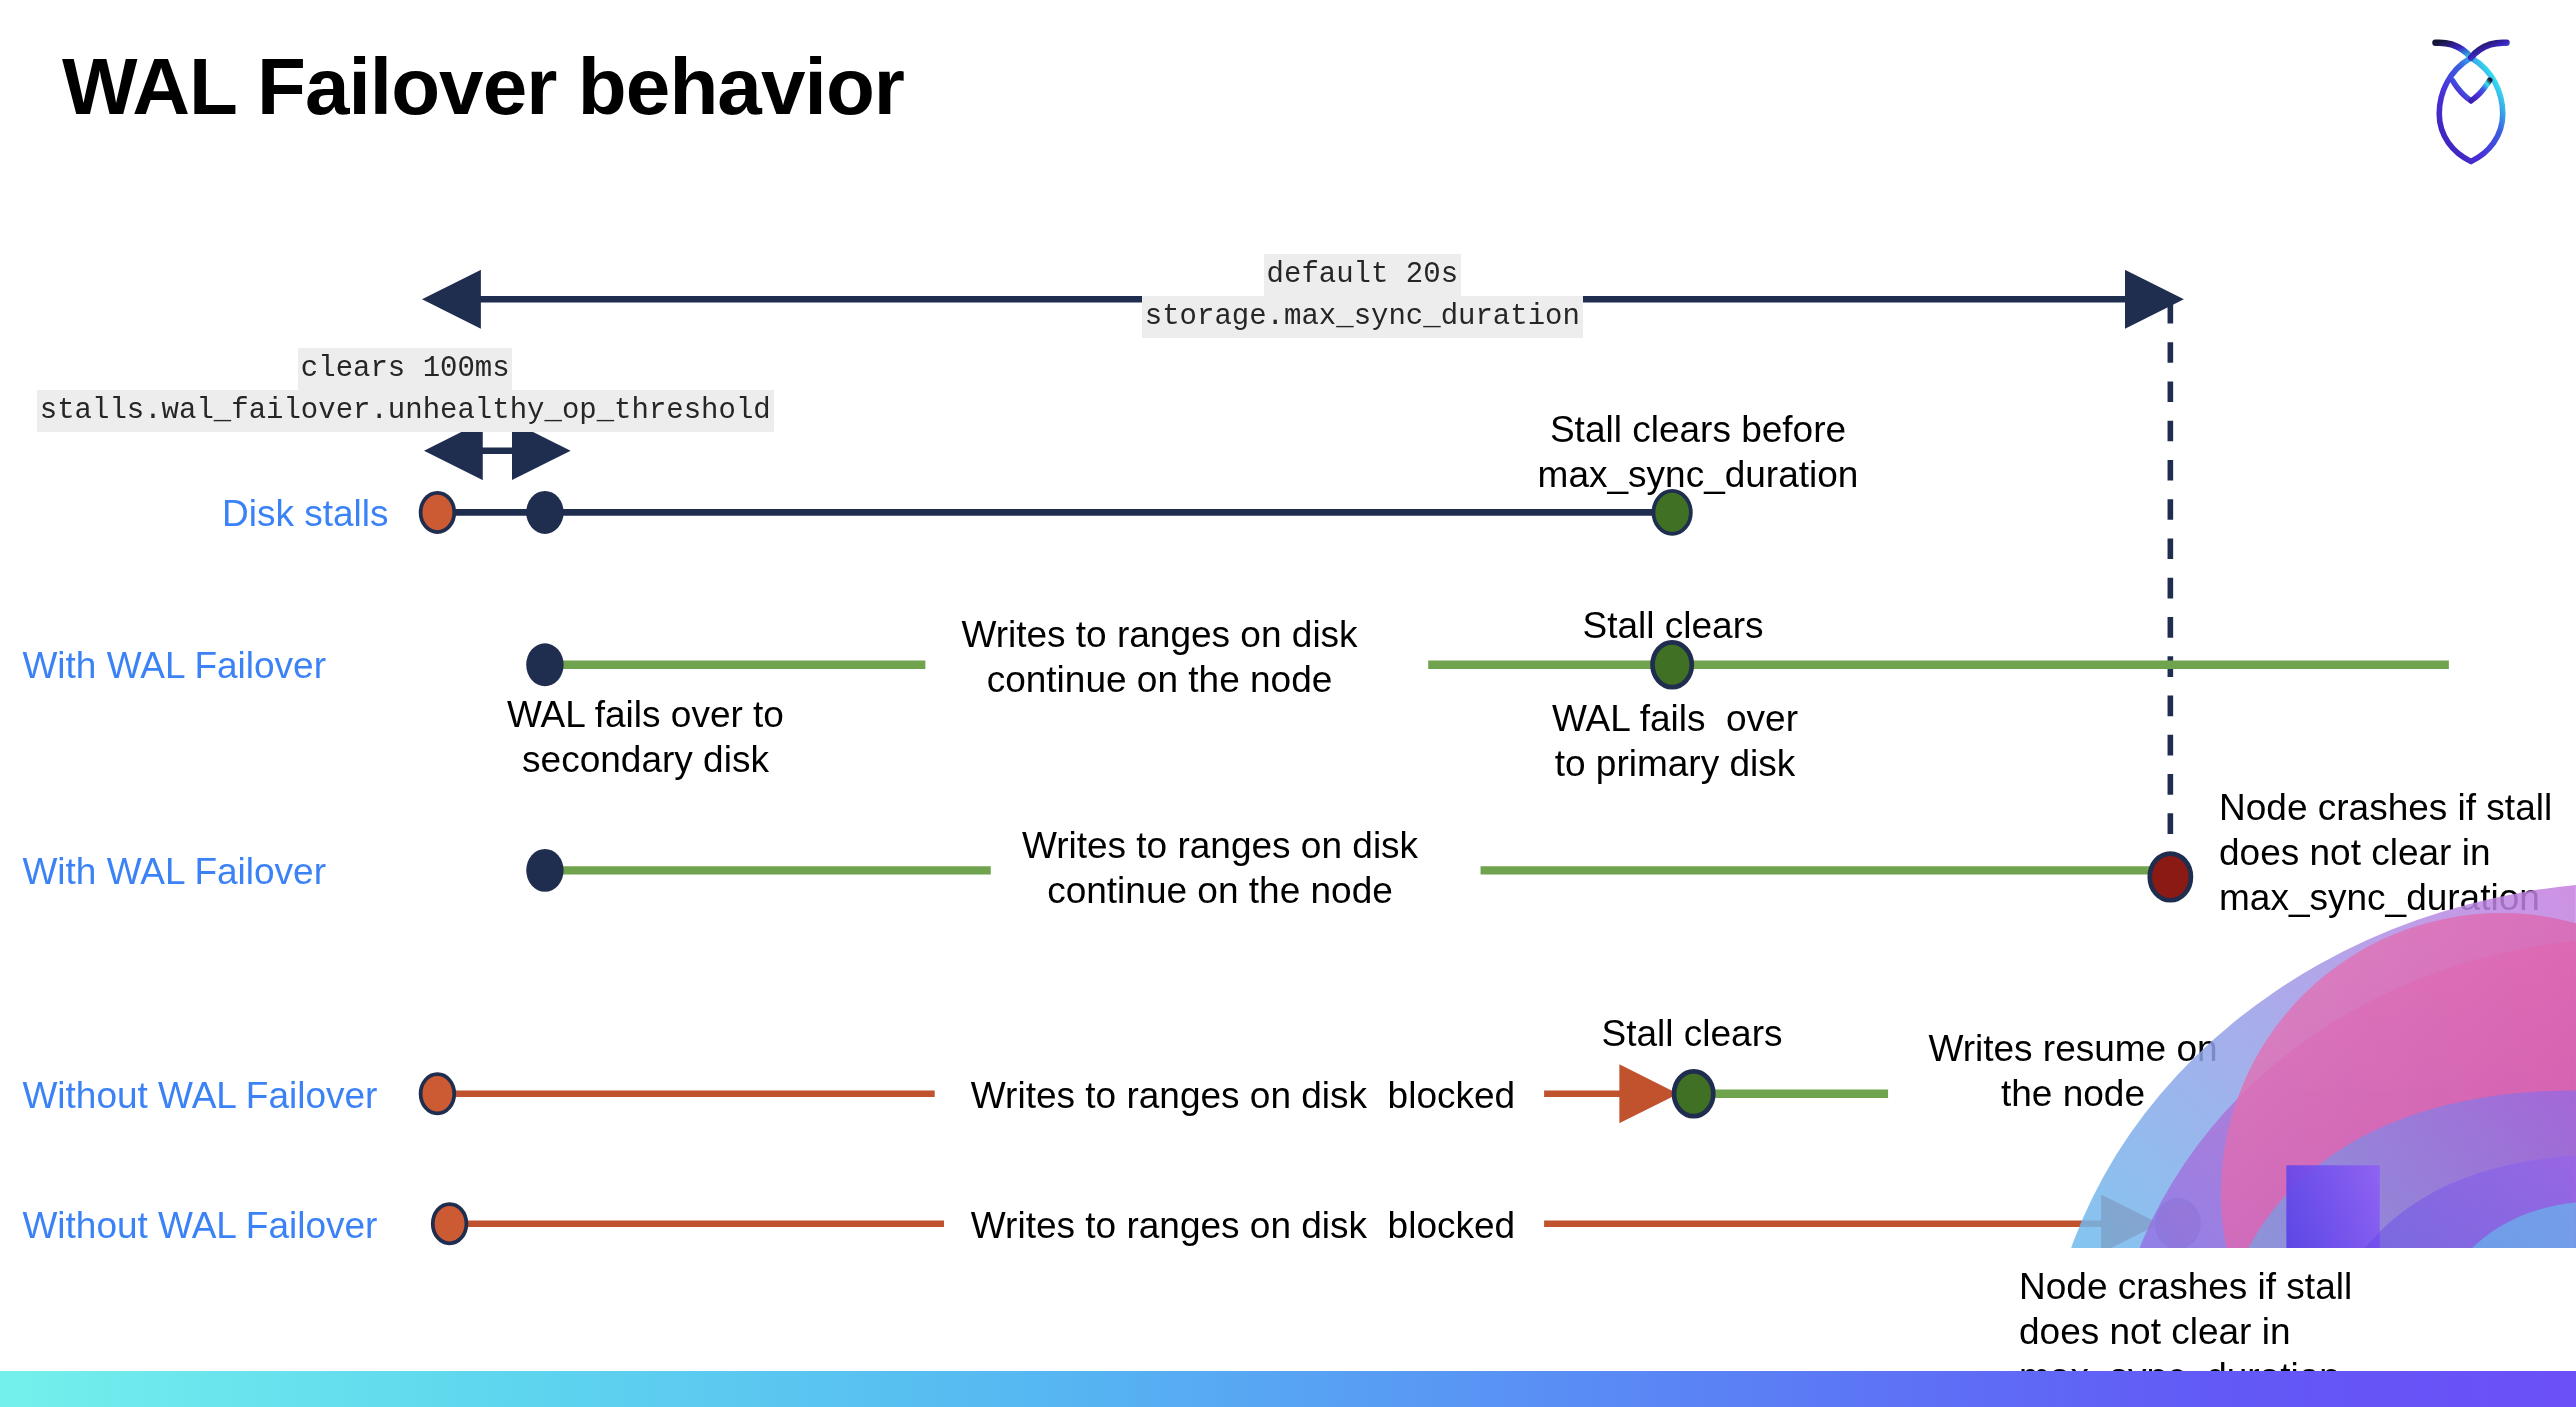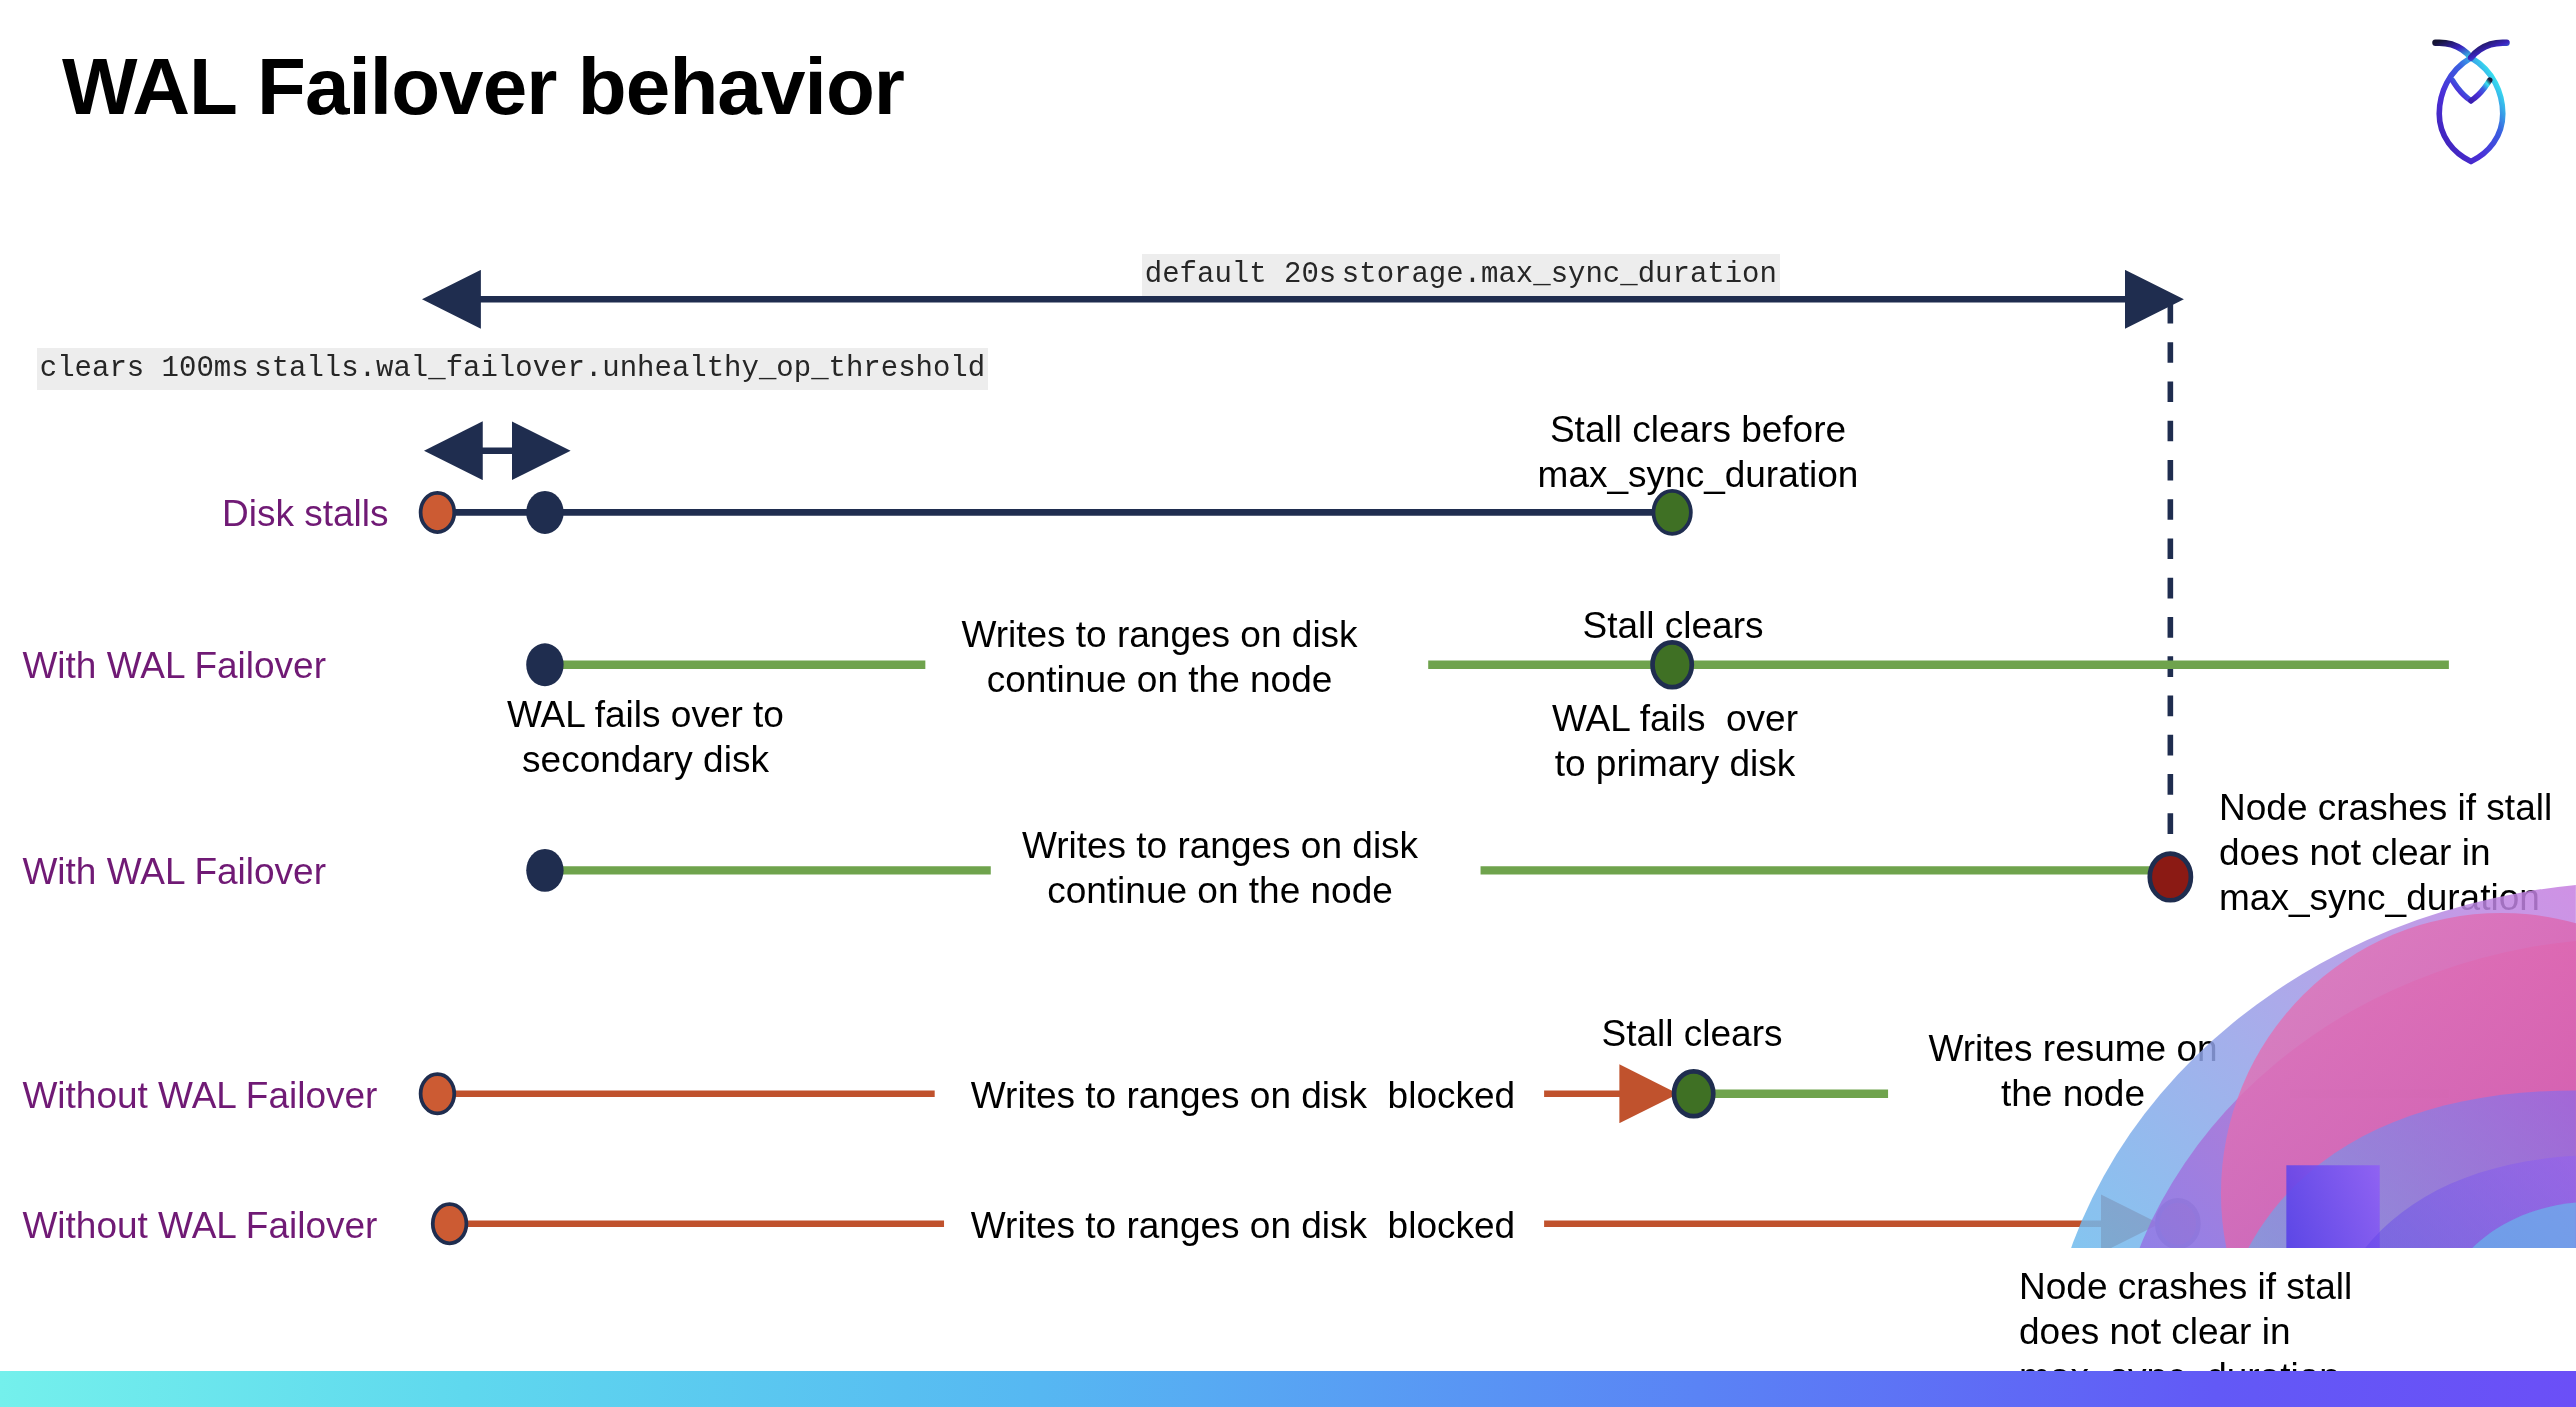--- a/index.html
+++ b/index.html
@@ -12,26 +12,26 @@
   #page-title{
     left:62px;top:45px;font-size:80px;font-weight:bold;letter-spacing:-0.9px;
     color:#000000;line-height:1.05;white-space:nowrap;
   }
   
   .code{
     font-family:"Liberation Mono","DejaVu Sans Mono",monospace;
     background:#ededed;color:#262626;font-size:29px;line-height:1.38;
     white-space:pre;display:inline-block;padding:0.9px 2.8px;
   }
-  .code-block{display:flex;flex-direction:row;align-items:center;}
+  .code-block{display:flex;flex-direction:column;align-items:center;}
   
   .note{font-size:37px;line-height:1.22;color:#000000;white-space:pre;}
   .note.center{text-align:center;}
   .note.left{text-align:left;}
-  .row-label{font-size:37px;color:#701a75;white-space:nowrap;}
+  .row-label{font-size:37px;color:#3b82f6;white-space:nowrap;}
   
   #diagram-svg{position:absolute;left:0;top:0;width:2576px;height:1408px;}
   
   #bottom-bar{
     left:0;bottom:0;width:2576px;height:37px;
     background:linear-gradient(90deg,#74f0ec 0%,#5fd8ee 18%,#56b8f2 40%,#5a83f5 66%,#6259f6 86%,#6b4ff7 100%);
   }
   
   #deco{
     right:0;bottom:0;width:598px;height:523px;overflow:hidden;pointer-events:none;

